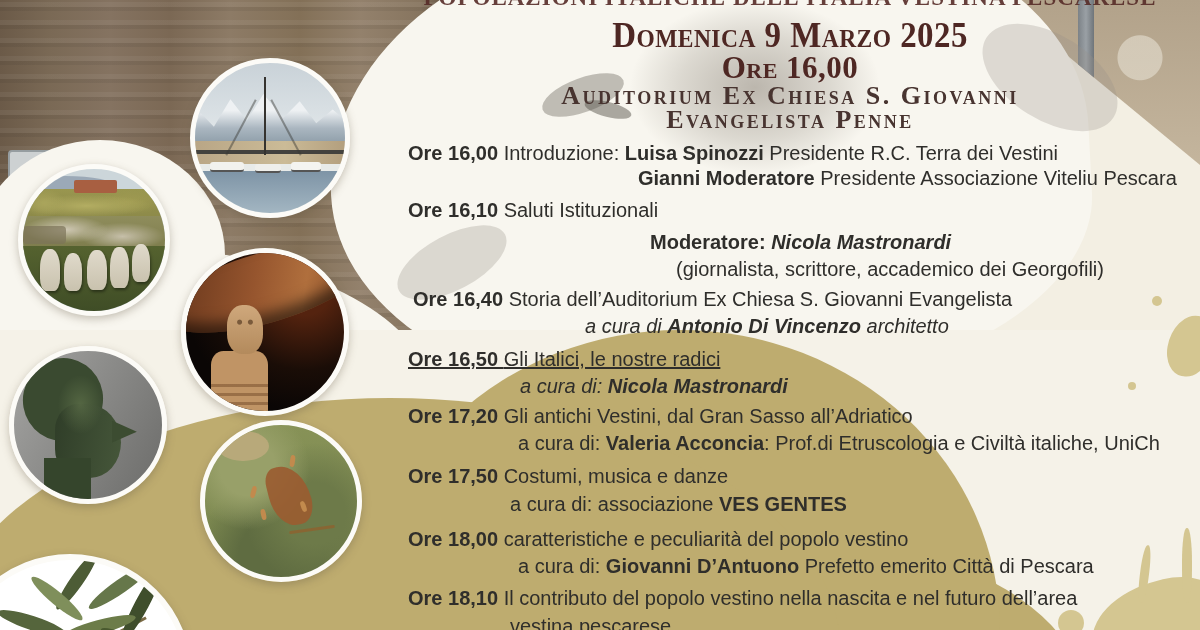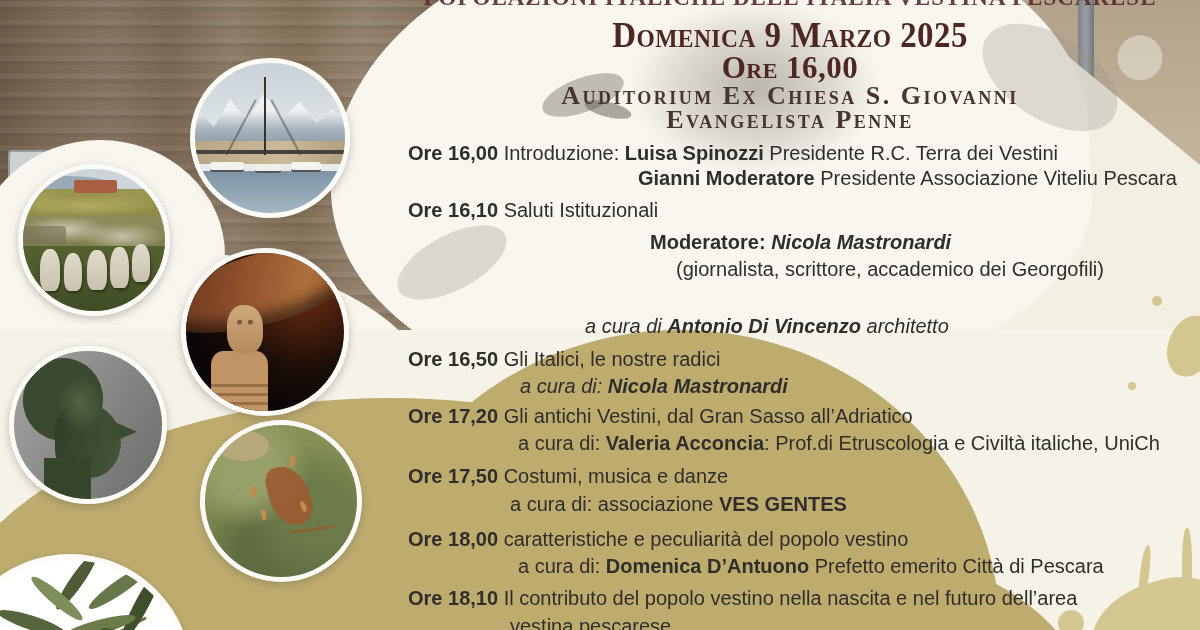--- a/index.html
+++ b/index.html
@@ -243,26 +243,27 @@
   <div class="e tt" id="title-time">Ore 16,00</div>
   <div class="e tt" id="venue2">Evangelista Penne</div>
   <div class="e tt" id="venue1">Auditorium Ex Chiesa S. Giovanni</div>
 
   <div class="e" id="program">
       <div class="pline" style="left: 408px; top: 141px;"><span class="ptime">Ore 16,00 </span><span>Introduzione: </span><span class="b">Luisa Spinozzi</span><span> Presidente R.C. Terra dei Vestini</span></div>
       <div class="pline" style="left: 638px; top: 166px;"><span class="b">Gianni Moderatore</span><span> Presidente Associazione Viteliu Pescara</span></div>
       <div class="pline" style="left: 408px; top: 198px;"><span class="ptime">Ore 16,10 </span><span>Saluti Istituzionali</span></div>
       <div class="pline" style="left: 650px; top: 230px;"><span class="b">Moderatore: </span><span class="b i">Nicola Mastronardi</span></div>
       <div class="pline" style="left: 676px; top: 257px;"><span>(giornalista, scrittore, accademico dei Georgofili)</span></div>
+      <div class="pline" style="left: 413px; top: 287px;"><span class="ptime">Ore 16,40 </span><span>Storia dell’Auditorium Ex Chiesa S. Giovanni Evangelista</span></div>
       <div class="pline" style="left: 585px; top: 314px;"><span class="i">a cura di </span><span class="b i">Antonio Di Vincenzo</span><span class="i"> architetto</span></div>
-      <div class="pline" style="left: 408px; top: 347px;"><span class="ptime">Ore 16,50 </span><span>Gli Italici, le nostre radici</span></div>
+      <div class="pline" style="left: 408px; top: 347px; text-decoration: underline;"><span class="ptime">Ore 16,50 </span><span>Gli Italici, le nostre radici</span></div>
       <div class="pline" style="left: 520px; top: 374px;"><span class="i">a cura di: </span><span class="b i">Nicola Mastronardi</span></div>
       <div class="pline" style="left: 408px; top: 404px;"><span class="ptime">Ore 17,20 </span><span>Gli antichi Vestini, dal Gran Sasso all’Adriatico</span></div>
       <div class="pline" style="left: 518px; top: 431px;"><span>a cura di: </span><span class="b">Valeria Acconcia</span><span>: Prof.di Etruscologia e Civiltà italiche, UniCh</span></div>
       <div class="pline" style="left: 408px; top: 464px;"><span class="ptime">Ore 17,50 </span><span>Costumi, musica e danze</span></div>
       <div class="pline" style="left: 510px; top: 492px;"><span>a cura di: associazione </span><span class="b">VES GENTES</span></div>
       <div class="pline" style="left: 408px; top: 527px;"><span class="ptime">Ore 18,00 </span><span>caratteristiche e peculiarità del popolo vestino</span></div>
-      <div class="pline" style="left: 518px; top: 554px;"><span>a cura di: </span><span class="b">Domenica D’Antuono</span><span> Prefetto emerito Città di Pescara</span></div>
+      <div class="pline" style="left: 518px; top: 554px;"><span>a cura di: </span><span class="b">Giovanni D’Antuono</span><span> Prefetto emerito Città di Pescara</span></div>
       <div class="pline" style="left: 408px; top: 586px;"><span class="ptime">Ore 18,10 </span><span>Il contributo del popolo vestino nella nascita e nel futuro dell’area</span></div>
       <div class="pline" style="left: 510px; top: 614px;"><span>vestina pescarese</span></div>
     </div>
 
 </div>
 
 </body></html>

